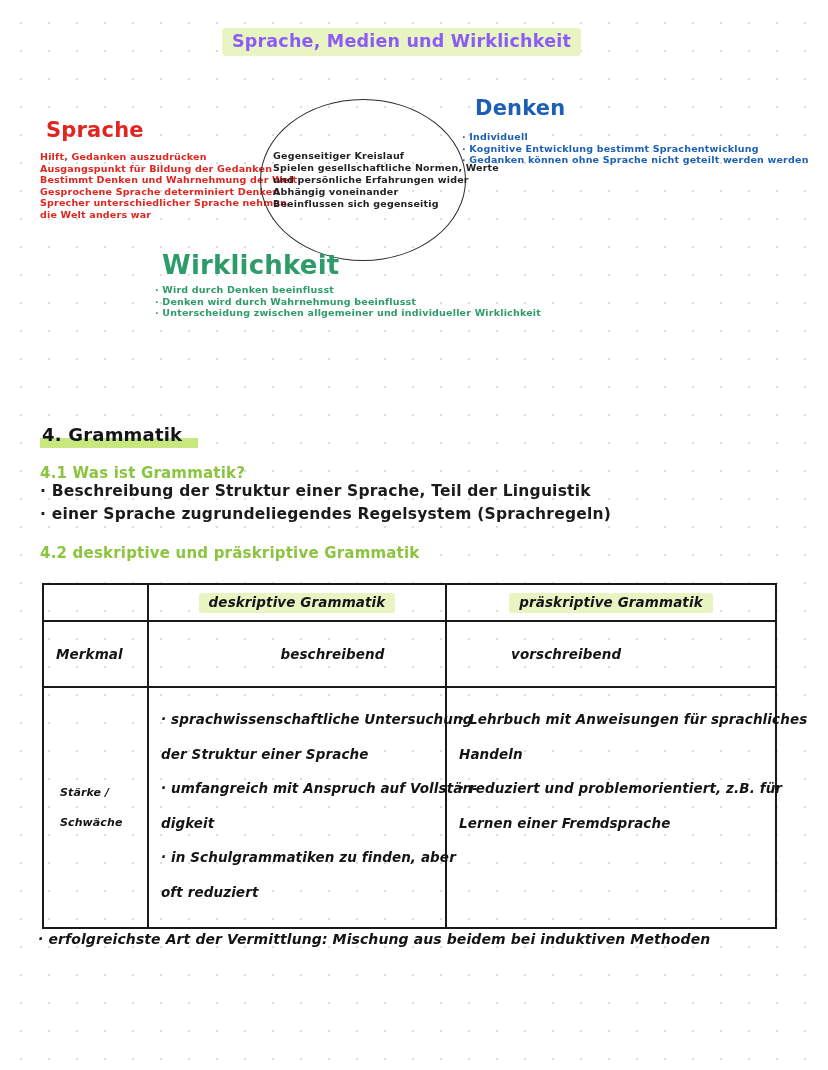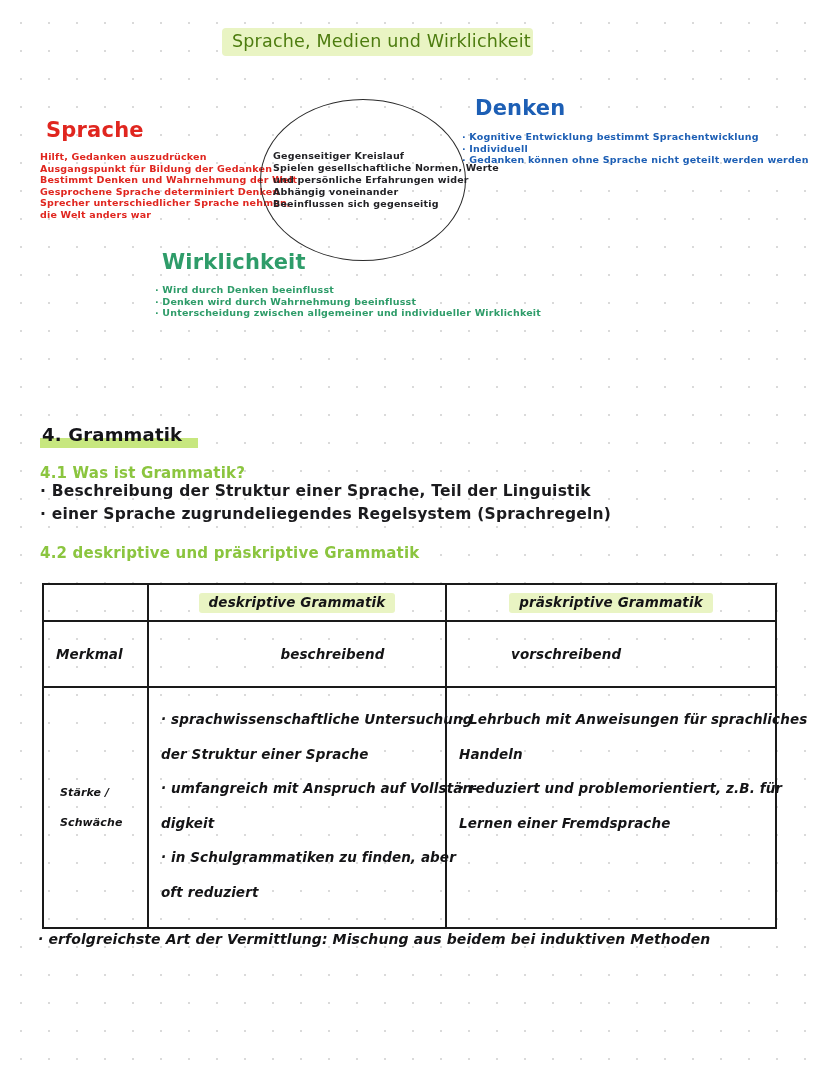--- a/index.html
+++ b/index.html
@@ -16,28 +16,28 @@
   .abs { position:absolute; }
 
   
   .print { font-weight:600; letter-spacing:0.2px; }
   
   .hand { font-style:italic; font-weight:600; letter-spacing:0.1px; color:#141416; }
 
   .title {
     left:222px; top:28px;
     background:#e9f4c3; border-radius:4px;
-    font-size:17.5px; font-weight:400; color:#4d7c0f;
-    padding:3px 2px 5px 10px; white-space:nowrap;
+    font-size:17.5px; font-weight:700; color:#8b5cf6;
+    padding:3px 10px 5px 10px; white-space:nowrap;
   }
 
   .map-heading { font-weight:700; white-space:nowrap; }
   .h-sprache { left:46px; top:118px; font-size:21px; color:#e0261f; }
   .h-denken { left:462px; top:96px; font-size:21px; color:#1d5fb5;margin-left:13px; }
-  .h-wirklichkeit { left:162px; top:250px; font-size:21px; color:#2e9c69; }
+  .h-wirklichkeit { left:162px; top:250px; font-size:26px; color:#2e9c69; }
 
   .notes { font-size:9.5px; line-height:11.5px; white-space:nowrap; }
   .notes-sprache { left:40px; top:151px; color:#e0261f; }
   .notes-denken { left:462px; top:131px; color:#1d5fb5; }
   .notes-wirklichkeit { left:155px; top:284px; color:#2e9c69; }
 
   .ellipse {
     left:260px; top:99px; width:204px; height:160px;
     border:1.6px solid #2b2b2b; border-radius:50%;
     display:flex; align-items:center;
@@ -102,22 +102,22 @@
         <div>Gegenseitiger Kreislauf</div>
         <div>Spielen gesellschaftliche Normen, Werte</div>
         <div>und persönliche Erfahrungen wider</div>
         <div>Abhängig voneinander</div>
         <div>Beeinflussen sich gegenseitig</div>
       </div>
   </div>
 
   <div class="abs map-heading h-denken print">Denken</div>
   <div class="abs notes notes-denken print">
+      <div>· Individuell</div>
       <div>· Kognitive Entwicklung bestimmt Sprachentwicklung</div>
-      <div>· Individuell</div>
       <div>· Gedanken können ohne Sprache nicht geteilt werden werden</div>
     </div>
 
   <div class="abs map-heading h-wirklichkeit print">Wirklichkeit</div>
   <div class="abs notes notes-wirklichkeit print">
       <div>· Wird durch Denken beeinflusst</div>
       <div>· Denken wird durch Wahrnehmung beeinflusst</div>
       <div>· Unterscheidung zwischen allgemeiner und individueller Wirklichkeit</div>
     </div>
 

